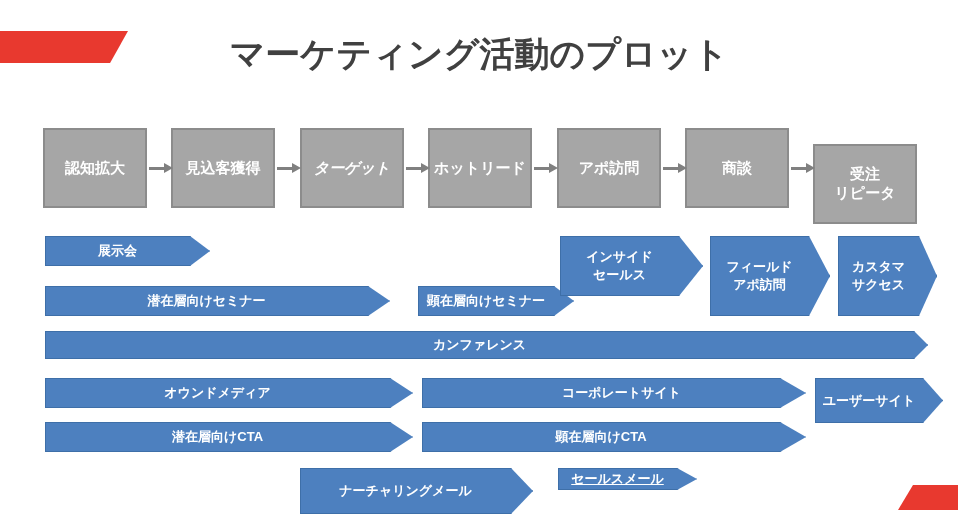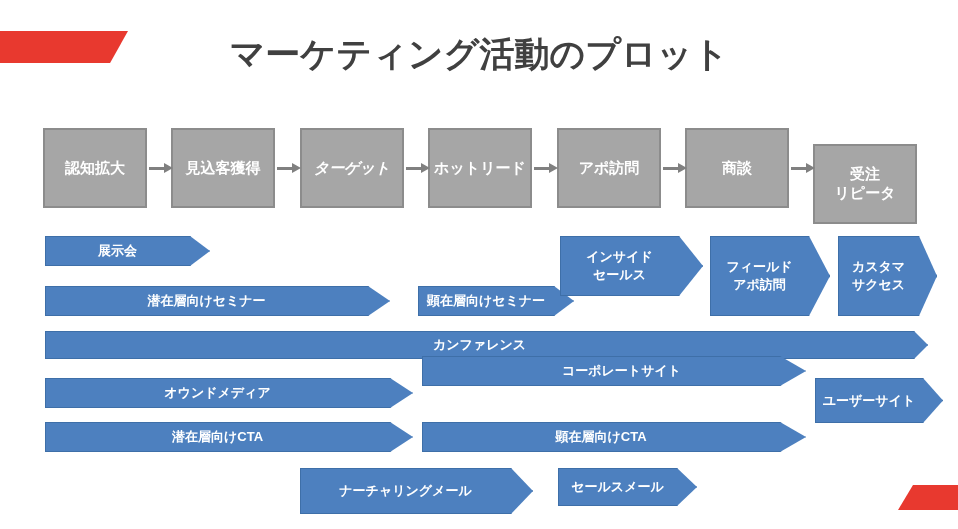--- a/index.html
+++ b/index.html
@@ -101,35 +101,35 @@
 </div>
 
 <div class="abs activity" style="left:45px;  top:331px; width:883px; height:28px; --tip:14px;">
   <span class="lbl">カンファレンス</span>
 </div>
 
 <div class="abs activity" style="left:45px;  top:378px; width:368px; height:30px; --tip:23px;">
   <span class="lbl">オウンドメディア</span>
 </div>
 
-<div class="abs activity" style="left:422px; top:356px; width:384px; height:30px;padding-left:41px; --tip:26px;">
+<div class="abs activity" style="left:422px; top:378px; width:384px; height:30px;padding-left:41px; --tip:26px;">
   <span class="lbl">コーポレートサイト</span>
 </div>
 
 <div class="abs activity" style="left:815px; top:378px; width:128px; height:45px; --tip:20px;">
   <span class="lbl">ユーザーサイト</span>
 </div>
 
 <div class="abs activity" style="left:45px;  top:422px; width:368px; height:30px; --tip:23px;">
   <span class="lbl">潜在層向けCTA</span>
 </div>
 
 <div class="abs activity" style="left:422px; top:422px; width:384px; height:30px; --tip:26px;">
   <span class="lbl">顕在層向けCTA</span>
 </div>
 
 <div class="abs activity" style="left:300px; top:468px; width:233px; height:46px; --tip:22px;">
   <span class="lbl">ナーチャリングメール</span>
 </div>
 
-<div class="abs activity" style="left:558px; top:468px; width:139px; height:38px; --tip:20px;">
+<div class="abs activity" style="left:558px; top:468px; width:139px; height:22px;text-decoration:underline; --tip:20px;">
   <span class="lbl">セールスメール</span>
 </div>
 
 </body></html>

